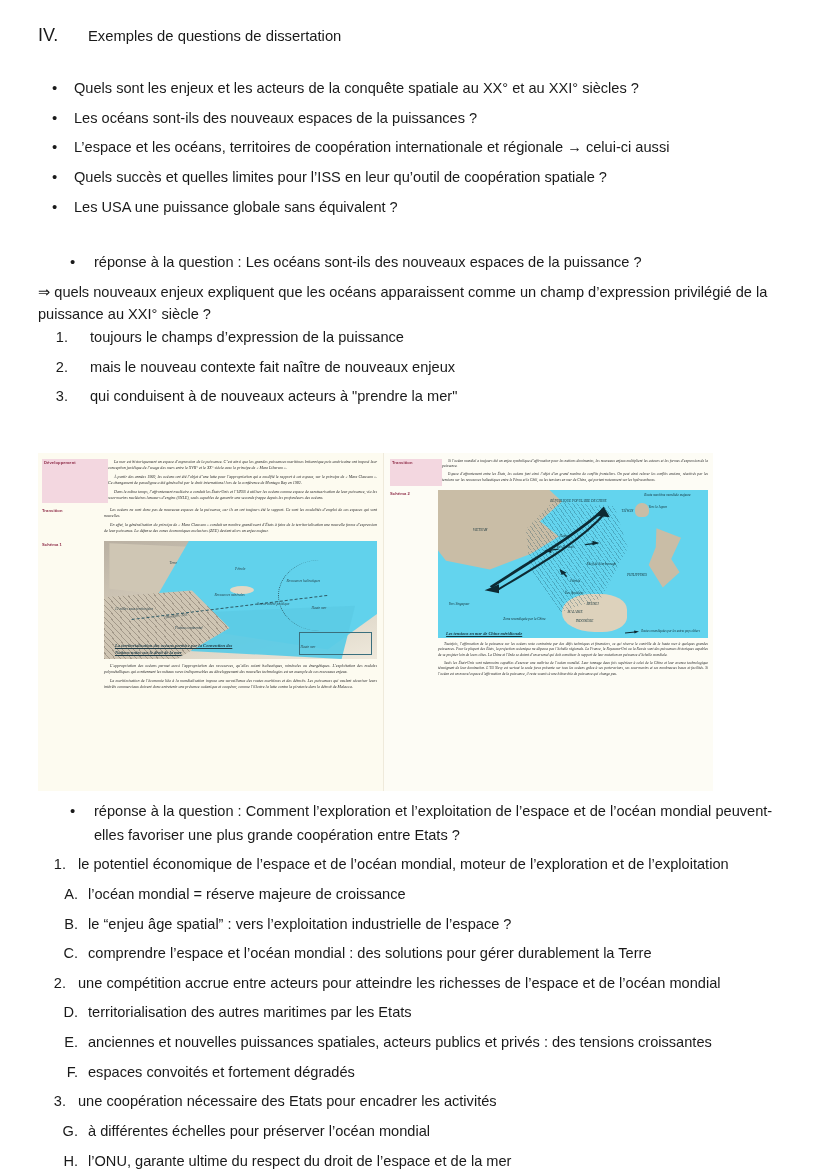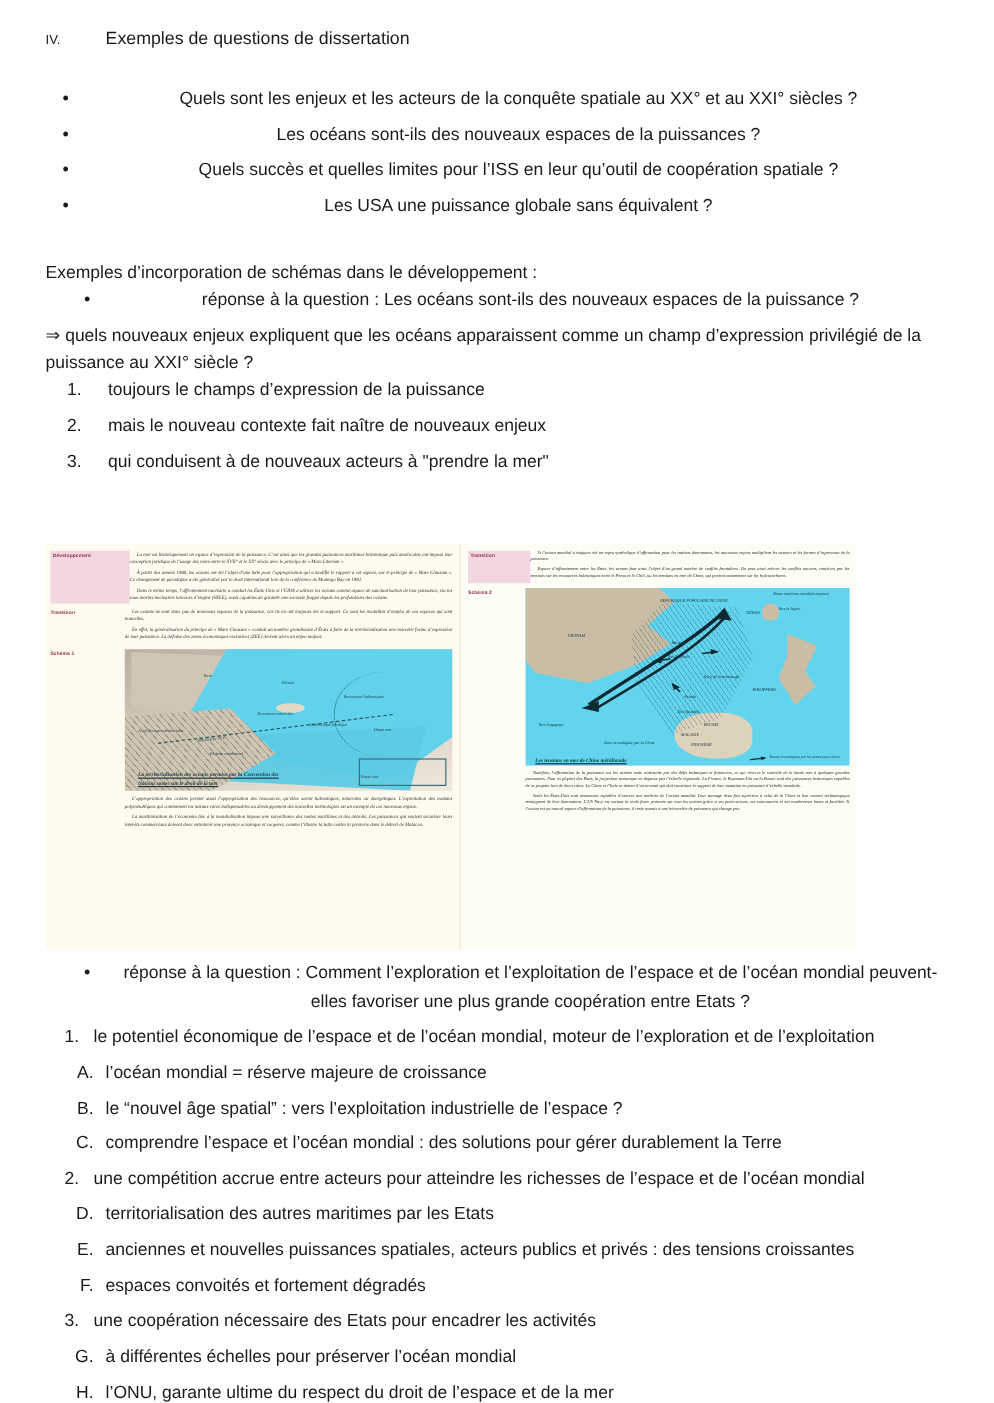--- a/index.html
+++ b/index.html
@@ -31,21 +31,21 @@
   .heading-row {
     display: flex;
     align-items: baseline;
     font-size: 14.6px;
     line-height: 1.5;
     margin: 0 0 28px 0;
   }
   .heading-num {
     width: 50px;
     flex: 0 0 50px;
-    font-size: 11px;
+    font-size: 18px;
   }
   .heading-text { font-size: 14.8px; }
 
   .para {
     font-size: 14.6px;
     line-height: 1.55;
     margin: 0;
   }
 
   
@@ -53,21 +53,20 @@
     list-style: none;
     margin: 0;
     padding: 0;
   }
   ul.bullets > li {
     position: relative;
     padding-left: 36px;
     font-size: 14.6px;
     line-height: 1.62;
     margin-bottom: 6px;
-    text-align: center;
   }
   ul.bullets > li::before {
     content: "\2022";
     position: absolute;
     left: 14px;
     top: -1px;
     font-size: 15px;
   }
   ul.bullets.indent2 > li { padding-left: 56px; }
   ul.bullets.indent2 > li::before { left: 32px; }
@@ -312,27 +311,27 @@
   <div class="content">
 
     <div class="heading-row">
       <span class="heading-num">IV.</span>
       <span class="heading-text">Exemples de questions de dissertation</span>
     </div>
 
     <ul class="bullets">
       <li>Quels sont les enjeux et les acteurs de la conquête spatiale au XX° et au XXI° siècles ?</li>
       <li>Les océans sont-ils des nouveaux espaces de la puissances ?</li>
+      <li>L’espace et les océans, territoires de coopération internationale et régionale → celui-ci aussi</li>
       <li>Quels succès et quelles limites pour l’ISS en leur qu’outil de coopération spatiale ?</li>
       <li>Les USA une puissance globale sans équivalent ?</li>
     </ul>
 
     <div class="spacer-26"></div>
 
-    <p class="para">Exemples d’incorporation de schémas dans le développement :</p>
 
     <ul class="bullets indent2">
       <li>réponse à la question : Les océans sont-ils des nouveaux espaces de la puissance ?</li>
     </ul>
 
     <p class="para">⇒ quels nouveaux enjeux expliquent que les océans apparaissent comme un champ d’expression privilégié de la puissance au XXI° siècle ?</p>
 
     <ol class="plain">
       <li class="outline-item lvl-num">
         <span class="outline-marker">1.</span>
@@ -486,21 +485,21 @@
       <li class="outline-item lvl-num-tight">
         <span class="outline-marker">1.</span>
         <span class="outline-body">le potentiel économique de l’espace et de l’océan mondial, moteur de l’exploration et de l’exploitation</span>
       </li>
       <li class="outline-item lvl-alpha">
         <span class="outline-marker">A.</span>
         <span class="outline-body">l’océan mondial = réserve majeure de croissance</span>
       </li>
       <li class="outline-item lvl-alpha">
         <span class="outline-marker">B.</span>
-        <span class="outline-body">le “nouvel âge spatial” : vers l’exploitation industrielle de l’espace ?</span>
+        <span class="outline-body">le “enjeu âge spatial” : vers l’exploitation industrielle de l’espace ?</span>
       </li>
       <li class="outline-item lvl-alpha">
         <span class="outline-marker">C.</span>
         <span class="outline-body">comprendre l’espace et l’océan mondial : des solutions pour gérer durablement la Terre</span>
       </li>
       <li class="outline-item lvl-num-tight">
         <span class="outline-marker">2.</span>
         <span class="outline-body">une compétition accrue entre acteurs pour atteindre les richesses de l’espace et de l’océan mondial</span>
       </li>
       <li class="outline-item lvl-alpha">

